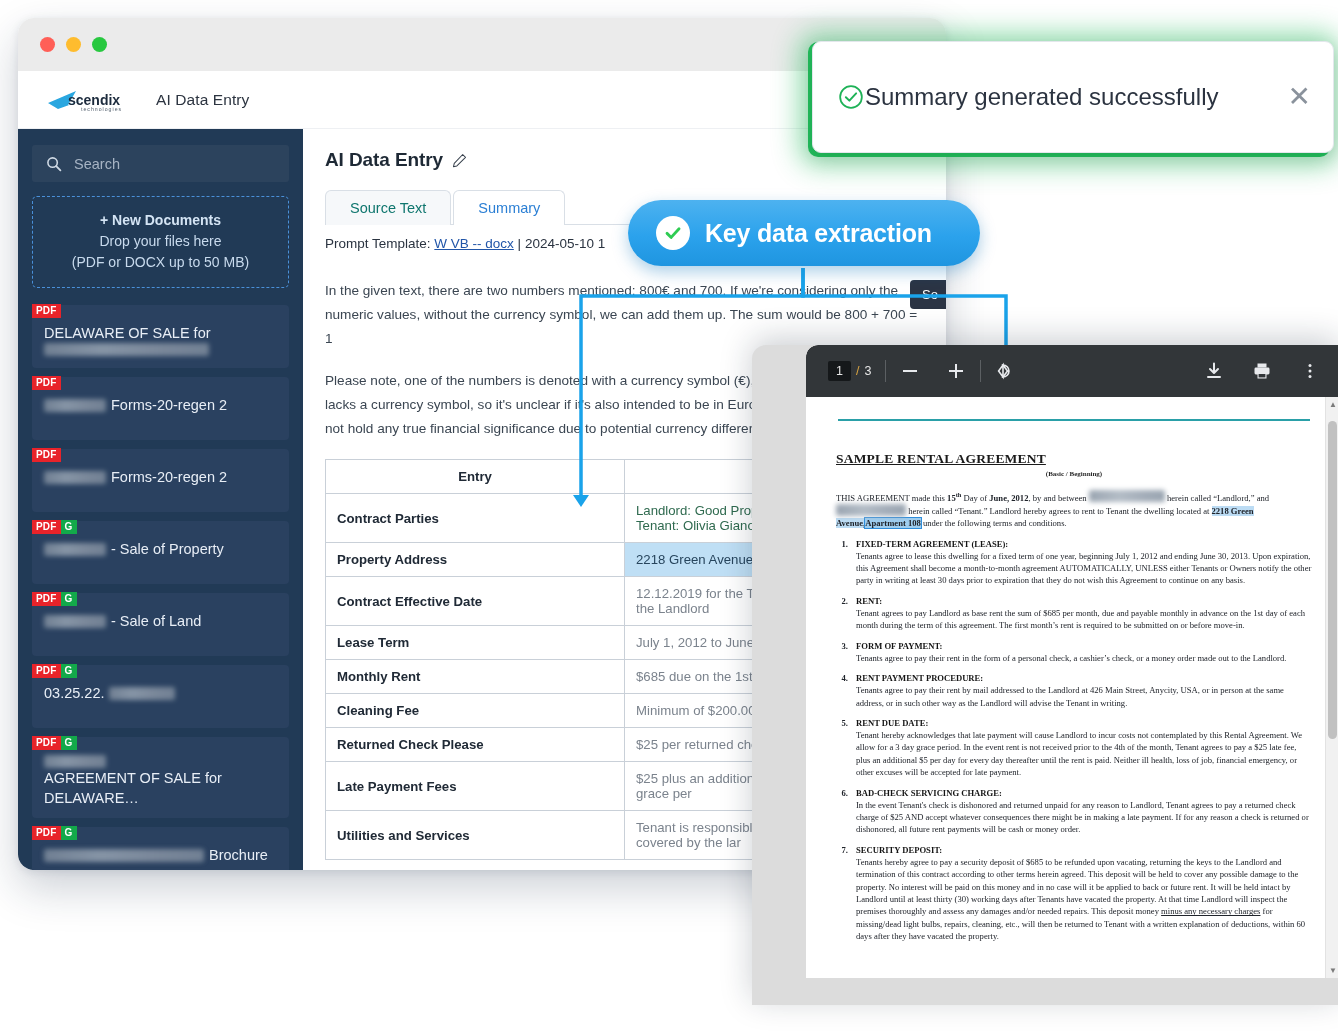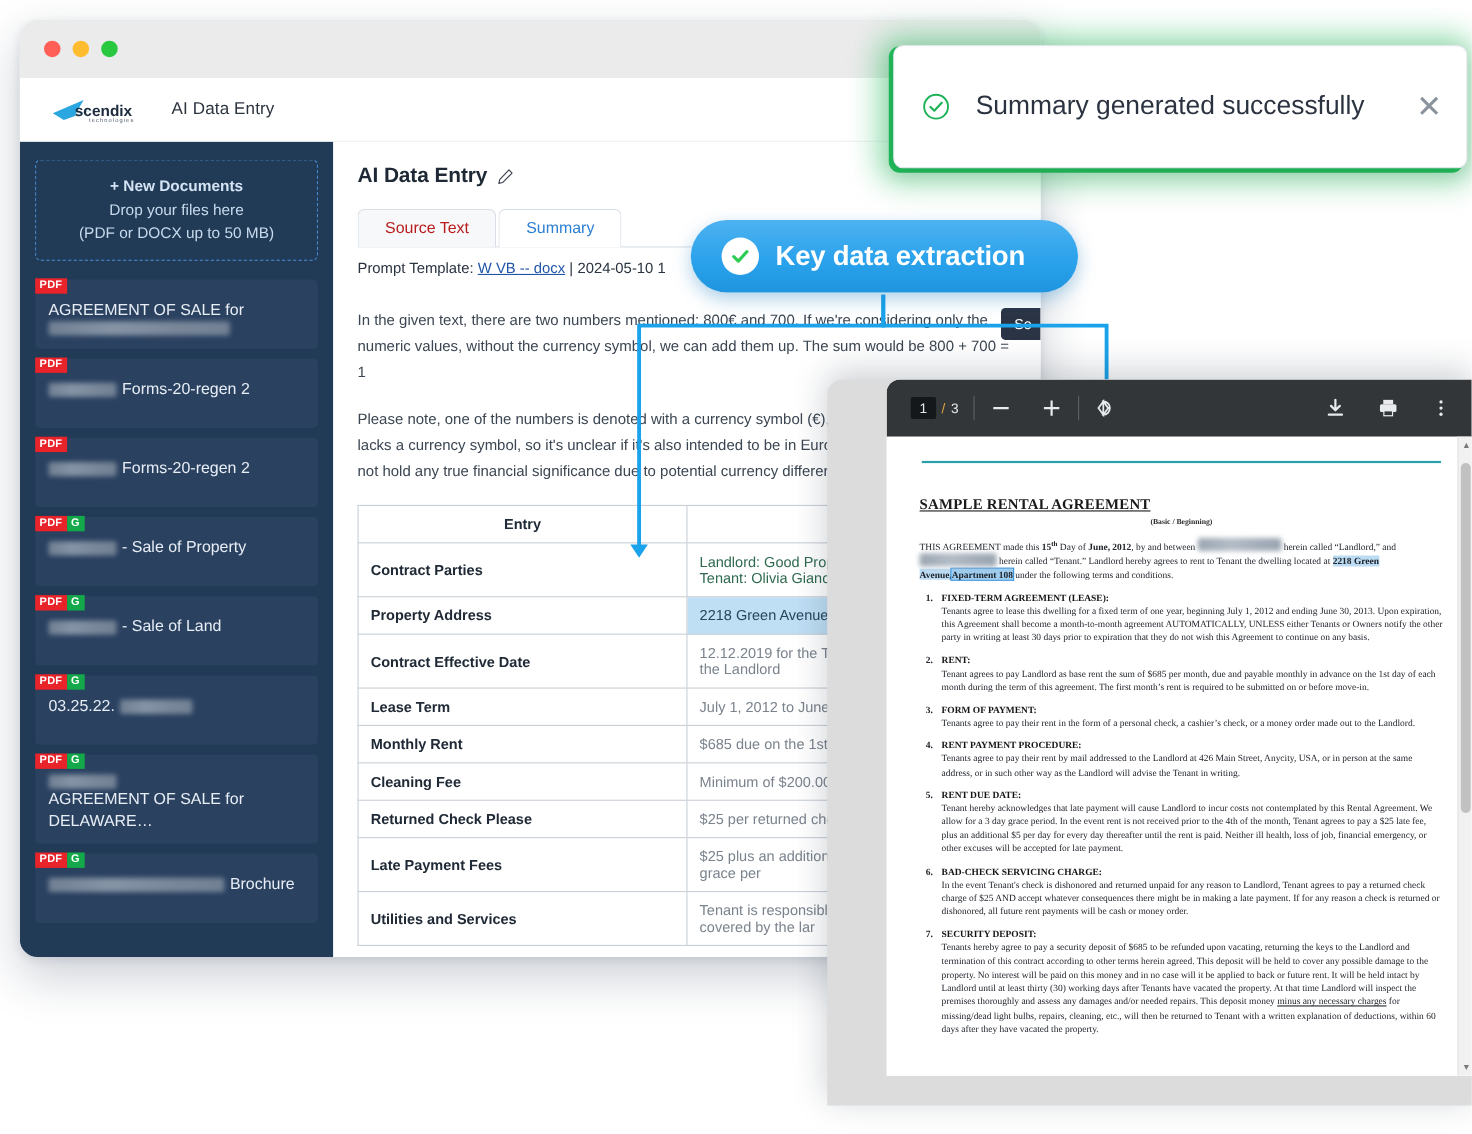--- a/index.html
+++ b/index.html
@@ -85,21 +85,21 @@
     flex: 1; background: #fff; padding: 20px 22px 0 22px;
     position: relative; overflow: hidden;
   }
   .page-title { display: flex; align-items: center; gap: 9px; }
   .page-title h1 { font-size: 19px; color: #1e2935; font-weight: 700; letter-spacing: -.1px;}
   .tabs {
     display: flex; align-items: flex-end; gap: 2px;
     border-bottom: 1px solid #d9dfe6; margin-top: 17px; height: 37px;
   }
   .tab {
-    padding: 9px 24px 9px; font-size: 14.5px; color: #b91c1c;
+    padding: 9px 24px 9px; font-size: 14.5px; color: #0f766e;
     border: 1px solid #d9dfe6; border-bottom: none;
     border-radius: 6px 6px 0 0; background: #f6f8fa; position: relative; top: 1px;
   }
   .tab.active { background: #fff; color: #2b7fd4; border-color: #d9dfe6; }
   .prompt-line {
     margin-top: 11px; font-size: 13.5px; color: #2a3340;
   }
   .prompt-line a { color: #2155a8; text-decoration: underline; }
   .prompt-line .sep { color: #2a3340; }
 
@@ -138,21 +138,21 @@
 
   
   .toast-glow {
     position: absolute; left: 808px; top: 42px; width: 522px; height: 115px;
     border-radius: 10px; background: #22bb5b;
     box-shadow: 0 0 26px 10px rgba(34,187,91,0.45);
   }
   .toast {
     position: absolute; left: 812px; top: 41px; width: 522px; height: 112px;
     background: #fff; border-radius: 9px; border: 1px solid #e3e7ec;
-    display: flex; align-items: center; padding: 0 22px 0 24px; gap: 22px;
+    display: flex; align-items: center; padding: 0 22px 0 24px; 
     box-shadow: 0 6px 18px rgba(0,0,0,0.10);
   }
   .toast .msg {
     flex: 1; font-size: 24px; line-height: 38px; color: #2b3340; font-weight: 400;
   }
   .toast .close { color: #8a929c; font-size: 28px; line-height: 1; cursor: pointer; }
 
   
   .pill {
     position: absolute; left: 628px; top: 200px; width: 352px; height: 66px;
@@ -257,34 +257,41 @@
           <text x="35" y="24" font-family="Liberation Sans, sans-serif" font-size="5.2" letter-spacing="1" fill="#53606e">technologies</text>
         </svg>
       </div>
       <div class="app-title-text">AI Data Entry</div>
     </div>
 
     <div class="app-body">
 
       <div class="sidebar">
 
+        <div class="search-box">
+          <svg width="16" height="16" viewBox="0 0 16 16">
+            <circle cx="6.6" cy="6.6" r="4.7" fill="none" stroke="#cfd9e4" stroke-width="1.6"></circle>
+            <line x1="10.2" y1="10.2" x2="14.4" y2="14.4" stroke="#cfd9e4" stroke-width="1.8" stroke-linecap="round"></line>
+          </svg>
+          <span class="ph">Search</span>
+        </div>
 
         <div class="dropzone">
           <div>+ New Documents</div>
           <div class="sub">Drop your files here</div>
           <div class="sub">(PDF or DOCX up to 50 MB)</div>
         </div>
 
         <div class="doc-list" id="doc-list">
             <div class="doc-card">
               <div class="badges">
                 <span class="badge pdf">PDF</span>
               </div>
               <div class="doc-title">
-                <span>AGREEMENT OF SALE for</span>
+                <span>DELAWARE OF SALE for</span>
                 <span class="redact" style="width: 165px;"></span>
               </div>
             </div>
             <div class="doc-card">
               <div class="badges">
                 <span class="badge pdf">PDF</span>
               </div>
               <div class="doc-title">
                 <span class="redact" style="width: 62px;"></span>
                 <span>Forms-20-regen 2</span>

